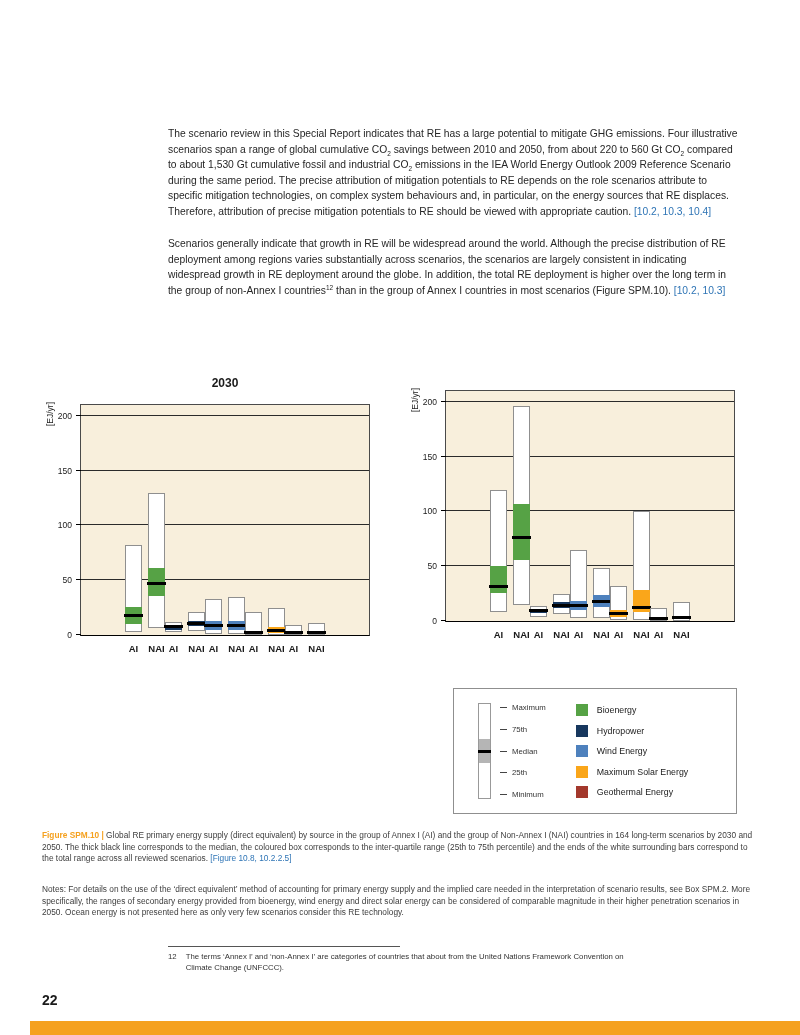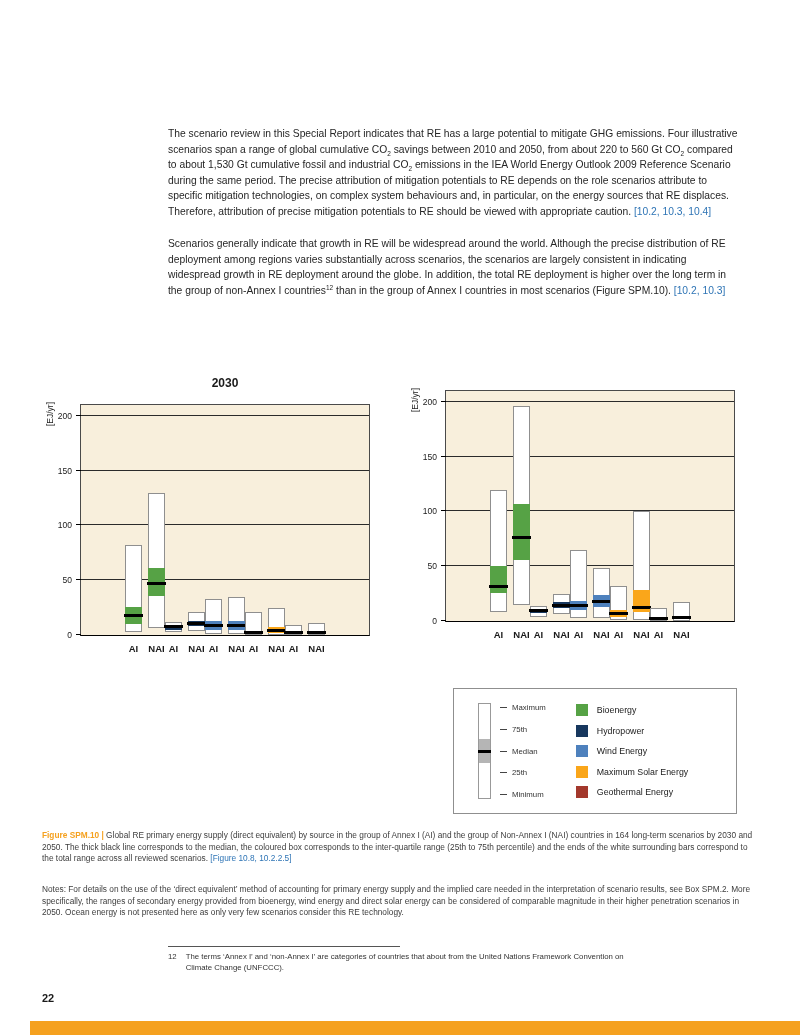--- a/index.html
+++ b/index.html
@@ -76,21 +76,21 @@
   .caption{position:absolute;left:42px;width:718px;top:830px;font-size:8.3px;line-height:11.6px;color:#3d3d3d;margin:0;}
   .notes{position:absolute;left:42px;width:718px;top:884px;font-size:8.3px;line-height:11.6px;color:#3d3d3d;margin:0;}
 
   
   .footnote{position:absolute;left:168px;top:946px;width:480px;font-size:7.8px;line-height:10.6px;color:#333;}
   .footnote-rule{border:none;border-top:1px solid #555;width:232px;margin:0 0 5px 0;}
   .footnote-body{display:flex;gap:9px;}
   .footnote-num{flex:0 0 auto;}
   .footnote-text{width:452px;}
 
-  .page-number{position:absolute;left:42px;top:992px;font-size:11px;font-weight:bold;color:#1a1a1a;}
+  .page-number{position:absolute;left:42px;top:992px;font-size:14px;font-weight:bold;color:#1a1a1a;}
 </style>
 </head>
 <body>
 
 <div class="page">
 
 
   <div class="body-text">
     <p><span class="b">The scenario review in this Special Report indicates that RE has a large potential to mitigate GHG emissions.</span><span> Four illustrative scenarios span a range of global cumulative CO</span><sub>2</sub><span> savings between 2010 and 2050, from about 220 to 560 Gt CO</span><sub>2</sub><span> compared to about 1,530 Gt cumulative fossil and industrial CO</span><sub>2</sub><span> emissions in the IEA World Energy Outlook 2009 Reference Scenario during the same period. The precise attribution of mitigation potentials to RE depends on the role scenarios attribute to specific mitigation technologies, on complex system behaviours and, in particular, on the energy sources that RE displaces. Therefore, attribution of precise mitigation potentials to RE should be viewed with appropriate caution. </span><span class="ref">[10.2, 10.3, 10.4]</span></p>
     <p><span class="b">Scenarios generally indicate that growth in RE will be widespread around the world.</span><span> Although the precise distribution of RE deployment among regions varies substantially across scenarios, the scenarios are largely consistent in indicating widespread growth in RE deployment around the globe. In addition, the total RE deployment is higher over the long term in the group of non-Annex I countries</span><sup>12</sup><span> than in the group of Annex I countries in most scenarios (Figure SPM.10). </span><span class="ref">[10.2, 10.3]</span></p>

